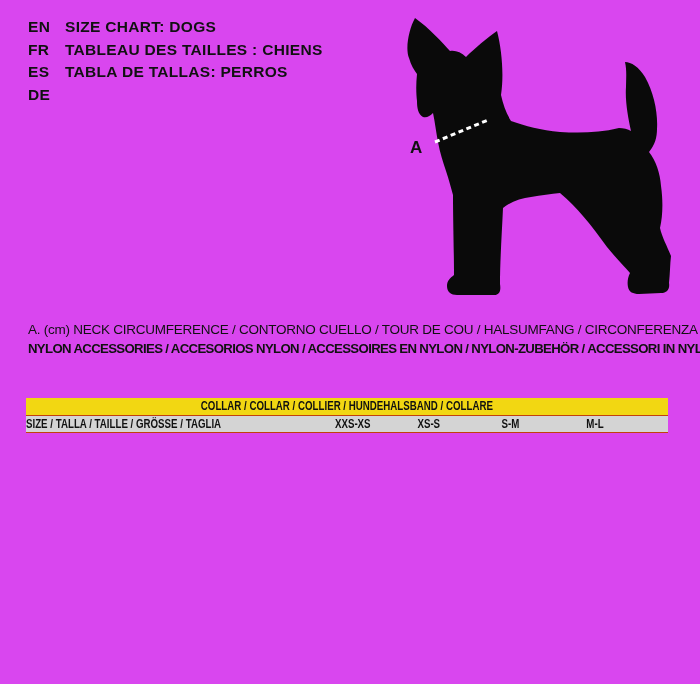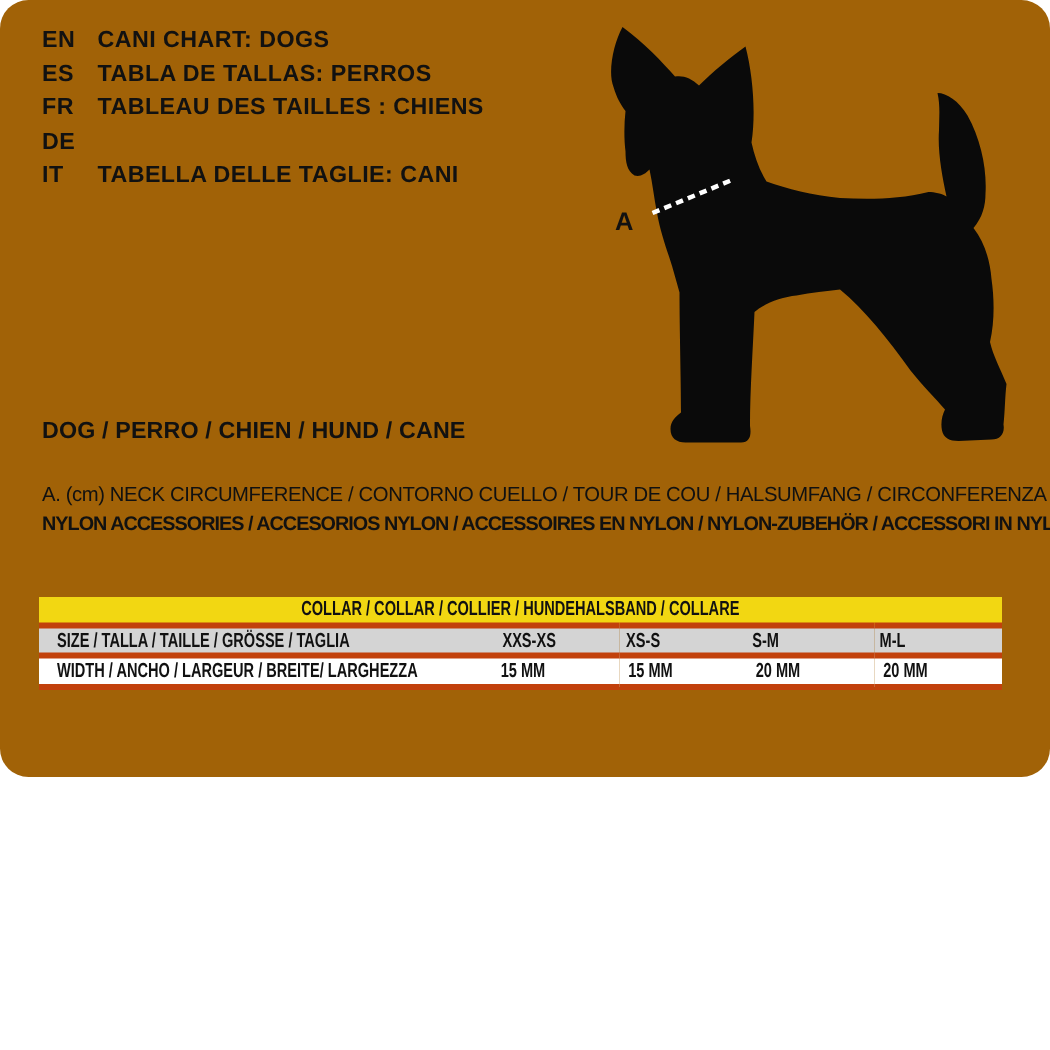--- a/index.html
+++ b/index.html
@@ -1,71 +1,67 @@
 <!DOCTYPE html>
 <html><head>
 <meta charset="utf-8">
 <style>
   * { margin:0; padding:0; box-sizing:border-box; }
   html,body { width:700px; height:700px; }
   body { background:#ffffff; font-family:"Liberation Sans", sans-serif; color:#111111; }
-  .canvas { position:relative; width:700px; height:518px; background:#a16207; overflow:hidden;border-radius:19px; }
+  .canvas { position:relative; width:700px; height:684px; background:#d946ef; overflow:hidden; }
 
   
   .lang-list { position:absolute; left:28px; top:16px; }
   .lang-row { display:flex; font-size:15.5px; font-weight:700; line-height:22.5px; letter-spacing:0.3px; white-space:nowrap; }
   .lang-code { width:37px; flex:0 0 37px; }
 
   
   .dog-figure { position:absolute; left:390px; top:5px; width:300px; height:310px; }
   .dog-figure svg { display:block; width:100%; height:100%; }
 
   
   .animal-caption { position:absolute; left:28px; top:279px; font-size:15.5px; font-weight:700; letter-spacing:0.1px; white-space:nowrap; }
   .note-measurement { position:absolute; left:28px; top:322px; font-size:13.5px; font-weight:400; letter-spacing:-0.25px; white-space:nowrap; }
   .note-material { position:absolute; left:28px; top:341px; font-size:13.2px; font-weight:700; letter-spacing:-0.65px; white-space:nowrap; }
 
   
   .size-table { position:absolute; left:26px; top:398px; width:642px; border-collapse:collapse; table-layout:fixed; }
-  .size-table th, .size-table td { padding:0; line-height:16.5px; height:16.5px; border-bottom:4px solid #c2410c; overflow:visible; }
+  .size-table th, .size-table td { padding:0; line-height:16.5px; height:16.5px; border-bottom:1px solid #c2410c; overflow:visible; }
   .size-table th { background:#F2D712; text-align:center; font-size:13.5px; font-weight:700; }
   .size-table td { font-size:13.5px; font-weight:700; text-align:left; }
-  .size-table td.lbl { text-align:left; padding-left:12px; }
+  .size-table td.lbl { text-align:left; }
   .row-gray td { background:#D4D4D4; }
   .row-white td { background:#FFFFFF; }
   .row-light td { background:#EDEDED; }
 
   
   .cond-l { display:inline-block; transform:scaleX(0.72); transform-origin:0 50%; white-space:nowrap; }
   .cond-c { display:inline-block; transform:scaleX(0.72); transform-origin:50% 50%; white-space:nowrap; }
 </style>
 </head>
 <body>
 
 <div class="canvas">
 
   <div class="lang-list">
     <div class="lang-row">
       <span class="lang-code">EN</span>
-      <span class="lang-title">CANI CHART: DOGS</span>
+      <span class="lang-title">SIZE CHART: DOGS</span>
+    </div>
+    <div class="lang-row">
+      <span class="lang-code">FR</span>
+      <span class="lang-title">TABLEAU DES TAILLES : CHIENS</span>
     </div>
     <div class="lang-row">
       <span class="lang-code">ES</span>
       <span class="lang-title">TABLA DE TALLAS: PERROS</span>
     </div>
     <div class="lang-row">
-      <span class="lang-code">FR</span>
-      <span class="lang-title">TABLEAU DES TAILLES : CHIENS</span>
-    </div>
-    <div class="lang-row">
       <span class="lang-code">DE</span>
-    </div>
-    <div class="lang-row">
-      <span class="lang-code">IT</span>
-      <span class="lang-title">TABELLA DELLE TAGLIE: CANI</span>
     </div>
   </div>
 
   <div class="dog-figure">
     <svg viewBox="0 0 300 310">
       <path fill="#0A0A0A" d="
         M 25,13
         C 19,24 15,43 19,53
         C 21,60 24,65 27,69
         C 26,78 26,88 27,96
@@ -104,21 +100,20 @@
         C 114,71 112,45 107,26
         C 97,33 85,43 76,52
         C 71,47 65,45 60,46
         C 52,37 39,23 25,13
         Z"></path>
       <line x1="45" y1="137" x2="98" y2="115" stroke="#ffffff" stroke-width="3" stroke-dasharray="5 3.5"></line>
       <text x="20" y="148" font-family="Liberation Sans, sans-serif" font-size="17" font-weight="bold" fill="#111111">A</text>
     </svg>
   </div>
 
-  <div class="animal-caption">DOG / PERRO / CHIEN / HUND / CANE</div>
 
   <div class="note-measurement">A. (cm) NECK CIRCUMFERENCE / CONTORNO CUELLO / TOUR DE COU / HALSUMFANG / CIRCONFERENZA COLLO</div>
   <div class="note-material">NYLON ACCESSORIES / ACCESORIOS NYLON / ACCESSOIRES EN NYLON / NYLON-ZUBEHÖR / ACCESSORI IN NYLON</div>
 
   <table class="size-table">
     <colgroup>
       <col style="width:302px">
       <col style="width:85px">
       <col style="width:85px">
       <col style="width:85px">
@@ -132,23 +127,16 @@
       </tr>
     </thead>
     <tbody>
       <tr class="row-gray">
         <td class="lbl"><span class="cond-l">SIZE / TALLA / TAILLE / GRÖSSE / TAGLIA</span></td>
         <td><span class="cond-c">XXS-XS</span></td>
         <td><span class="cond-c">XS-S</span></td>
         <td><span class="cond-c">S-M</span></td>
         <td><span class="cond-c">M-L</span></td>
       </tr>
-      <tr class="row-white">
-        <td class="lbl"><span class="cond-l">WIDTH / ANCHO / LARGEUR / BREITE/ LARGHEZZA</span></td>
-        <td><span class="cond-c">15 MM</span></td>
-        <td><span class="cond-c">15 MM</span></td>
-        <td><span class="cond-c">20 MM</span></td>
-        <td><span class="cond-c">20 MM</span></td>
-      </tr>
     </tbody>
   </table>
 
 </div>
 
 </body></html>

